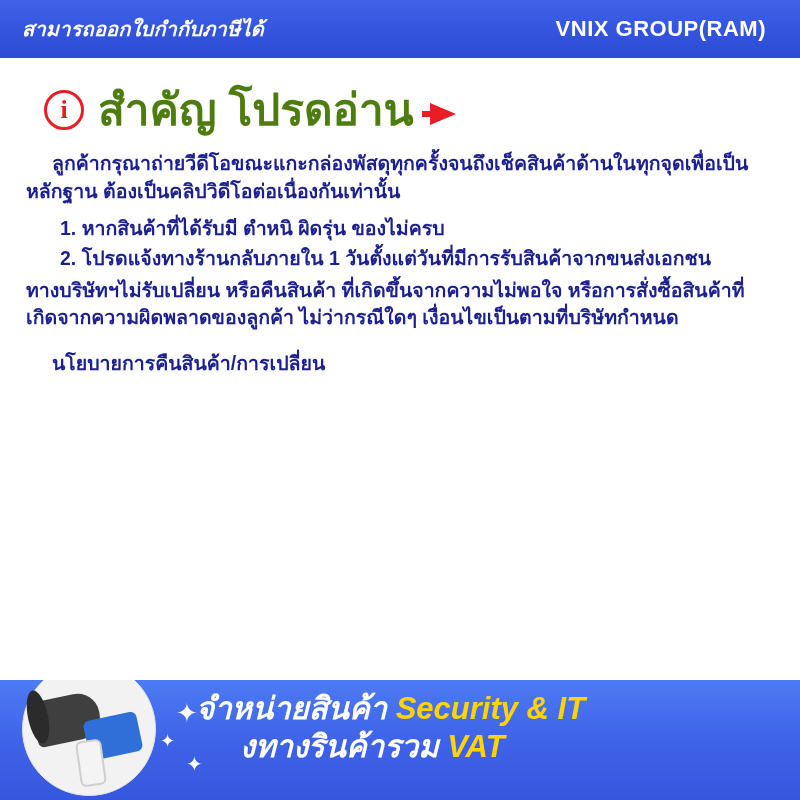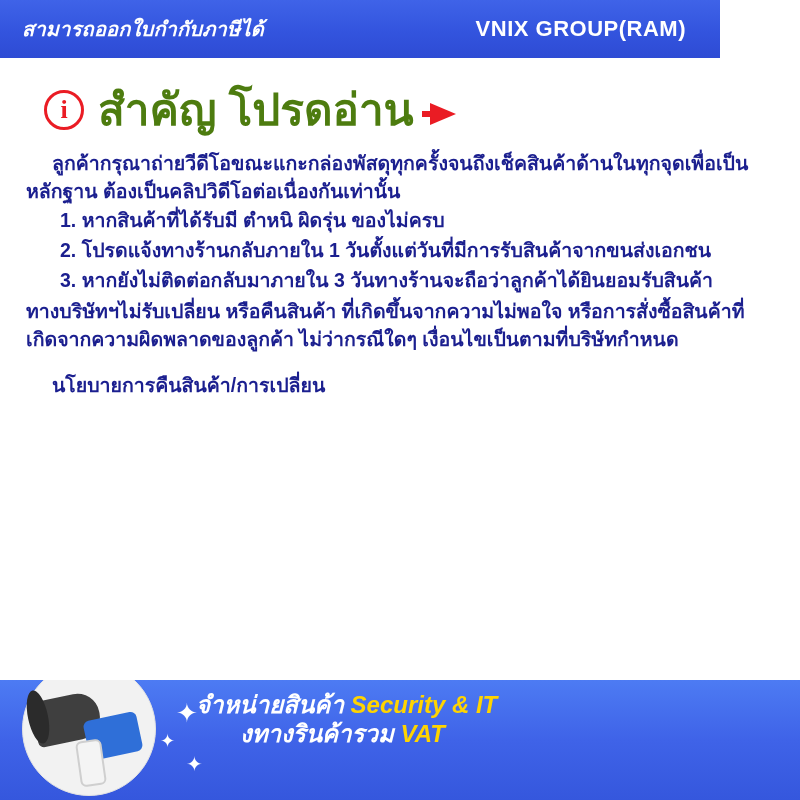--- a/index.html
+++ b/index.html
@@ -18,21 +18,21 @@
     width: 800px;
     height: 800px;
     background: #ffffff;
     overflow: hidden;
   }
 
   
   .topbar {
     position: absolute;
     top: 0; left: 0;
-    width: 720px;
+    width: 800px;
     height: 58px;
     background: linear-gradient(180deg, #3f63e8 0%, #3354de 55%, #2e4bd4 100%);
     display: flex;
     align-items: center;
     justify-content: space-between;
     padding: 0 22px;
     box-sizing: border-box;
   }
   .topbar-left {
     color: #ffffff;
@@ -113,21 +113,21 @@
     color: #1b1f8f;
     font-size: 19.5px;
     font-weight: bold;
     line-height: 1.42;
   }
   .para {
     margin: 0 0 6px 0;
   }
   .para.intro {
     text-indent: 26px;
-    margin-bottom: 2px;
+    margin-bottom: 10px;
   }
   .list {
     margin: 0 0 4px 0;
     padding: 0 0 0 34px;
   }
   .list-item {
     margin: 0 0 2px 0;
   }
   .note-block {
     margin-top: 12px;
@@ -154,21 +154,21 @@
     background: linear-gradient(180deg, #4d7bf3 0%, #3f63e8 50%, #3557dd 100%);
     overflow: hidden;
   }
   .bottom-text {
     position: absolute;
     left: 196px;
     top: 10px;
     width: 600px;
   }
   .bline {
-    font-size: 24px;
+    font-size: 31px;
     font-weight: bold;
     font-style: italic;
     white-space: nowrap;
     line-height: 1.22;
     color: #ffffff;
   }
   .bline .accent {
     color: #ffd400;
   }
   .bline.l1 { padding-left: 0px; }
@@ -262,21 +262,20 @@
       <div class="heading-text">สำคัญ โปรดอ่าน</div>
       <div class="heading-arrow"></div>
     </div>
 
     <div class="content">
       <p class="para intro">ลูกค้ากรุณาถ่ายวีดีโอขณะแกะกล่องพัสดุทุกครั้งจนถึงเช็คสินค้าด้านในทุกจุดเพื่อเป็นหลักฐาน ต้องเป็นคลิปวิดีโอต่อเนื่องกันเท่านั้น</p>
 
       <div class="list">
         <p class="list-item">1. หากสินค้าที่ได้รับมี ตำหนิ ผิดรุ่น ของไม่ครบ</p>
         <p class="list-item">2. โปรดแจ้งทางร้านกลับภายใน 1 วันตั้งแต่วันที่มีการรับสินค้าจากขนส่งเอกชน</p>
-        <p class="list-item">3. หากยังไม่ติดต่อกลับมาภายใน 3 วันทางร้านจะถือว่าลูกค้าได้ยินยอมรับสินค้า</p>
       </div>
 
 
       <p class="para policy-body">ทางบริษัทฯไม่รับเปลี่ยน หรือคืนสินค้า ที่เกิดขึ้นจากความไม่พอใจ หรือการสั่งซื้อสินค้าที่เกิดจากความผิดพลาดของลูกค้า ไม่ว่ากรณีใดๆ เงื่อนไขเป็นตามที่บริษัทกำหนด</p>
       <p class="para policy-title">นโยบายการคืนสินค้า/การเปลี่ยน</p>
     </div>
   </div>
 
   <div class="bottombar">
     <span class="sparkle sp1">✦</span>

